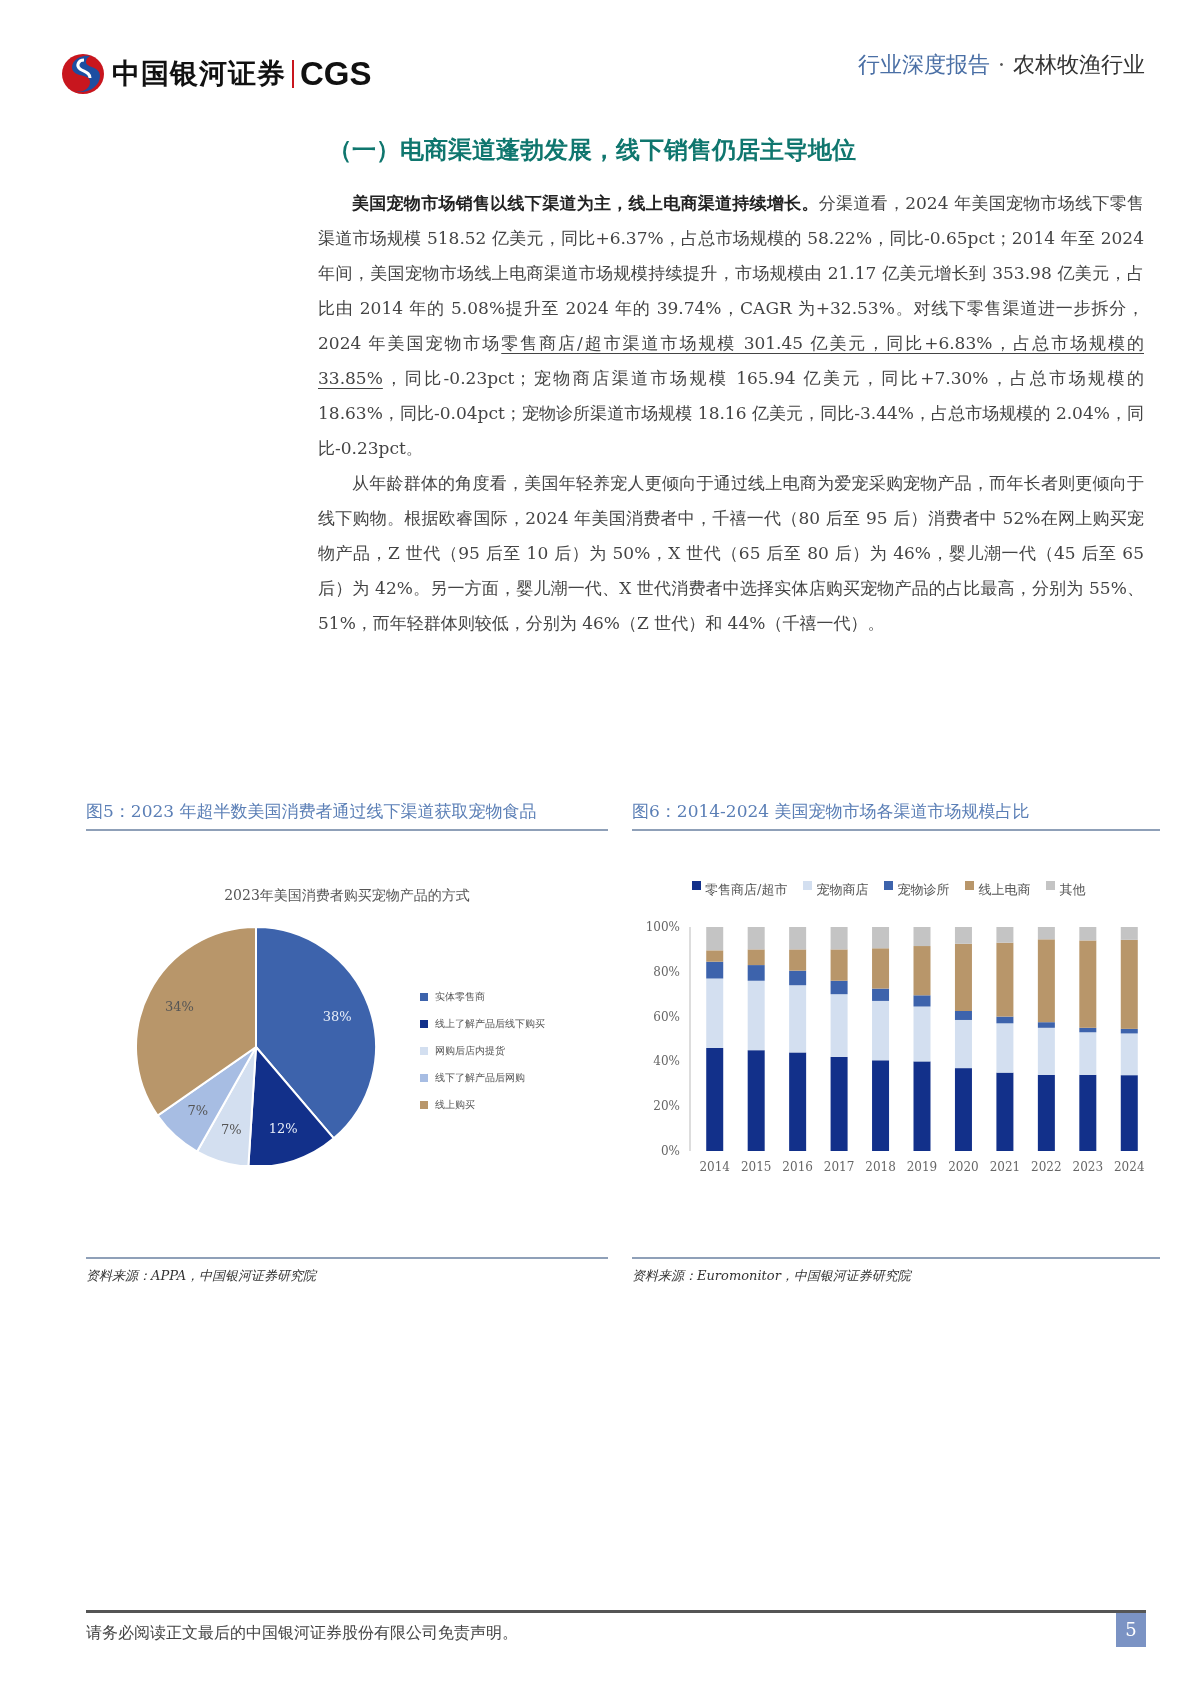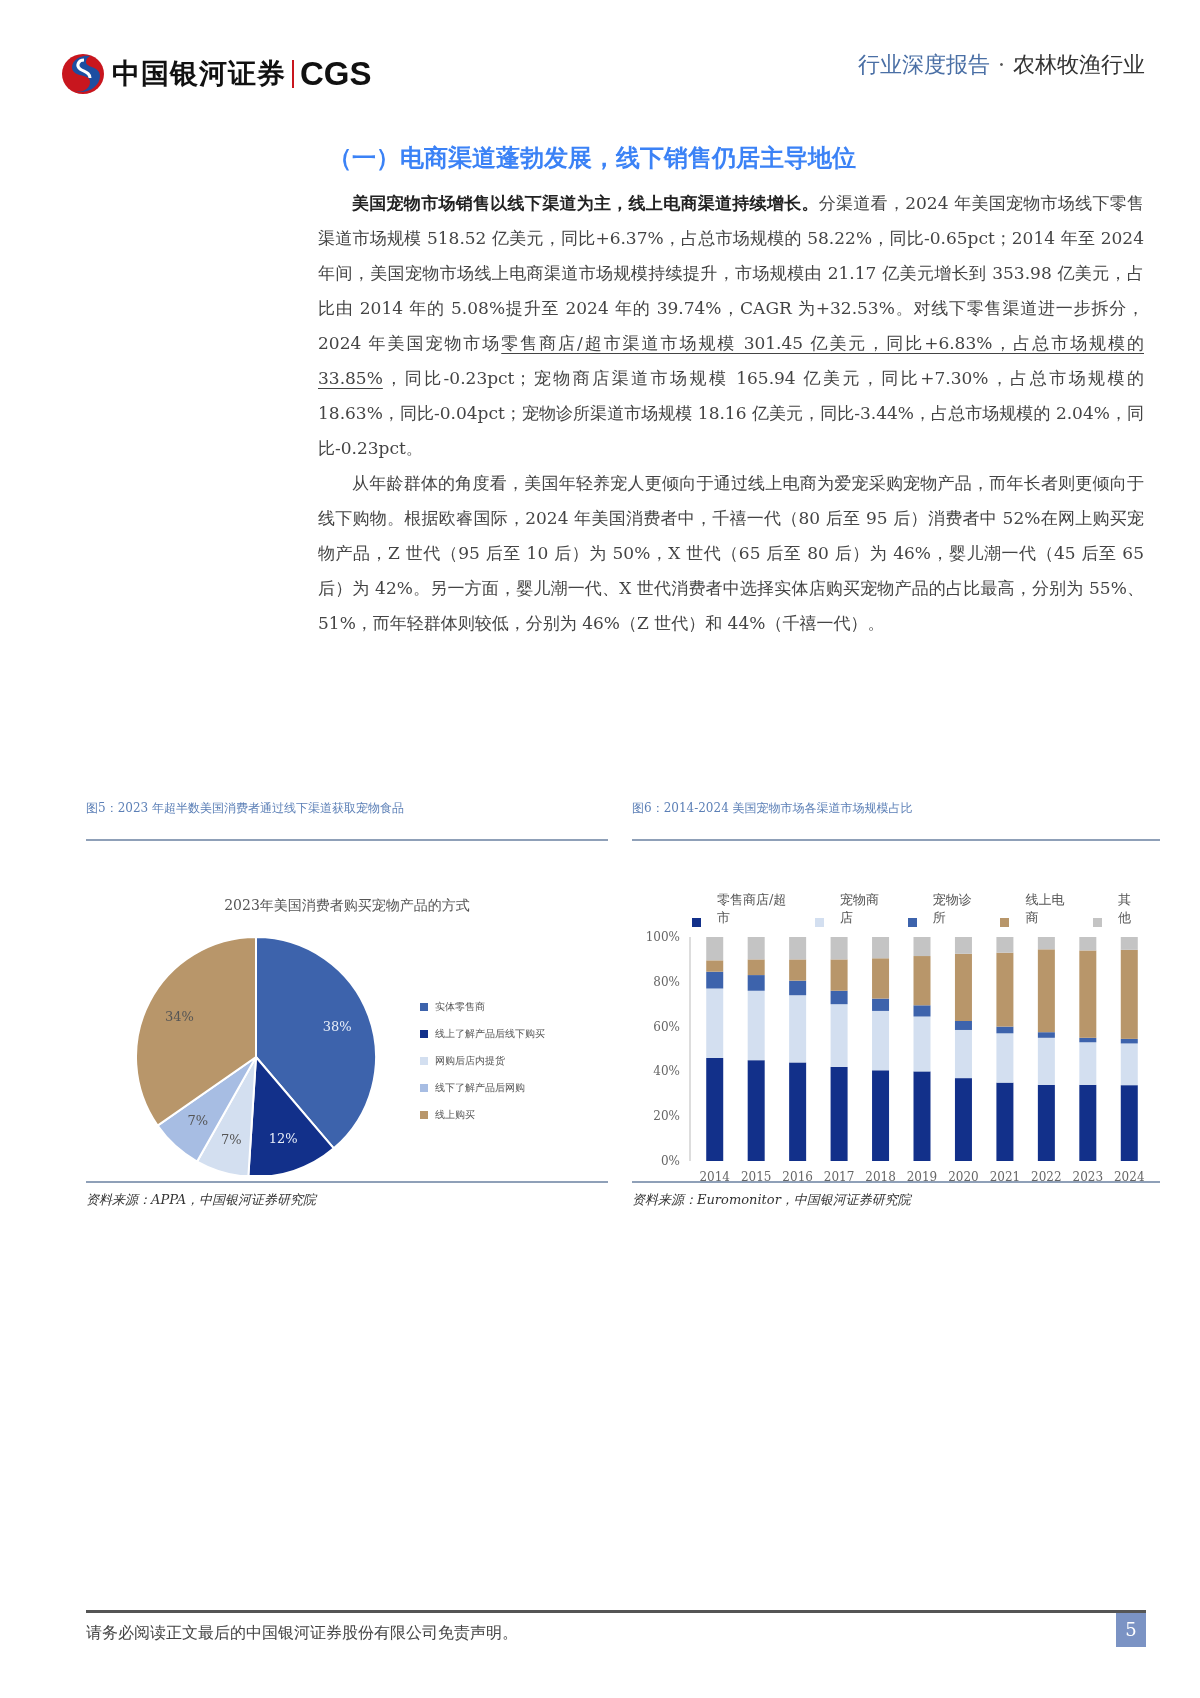--- a/index.html
+++ b/index.html
@@ -10,42 +10,42 @@
   .logo { position: absolute; left: 60px; top: 44px; display: flex; align-items: center; margin-top: 8px; }
   .logo-mark { width: 46px; height: 44px; margin-right: 6px; }
   .logo-cn { font-family: "DejaVu Sans", "Liberation Sans", sans-serif; font-weight: bold; font-size: 28px; color: #111; letter-spacing: 1px; }
   .logo-sep { width: 2px; height: 28px; background: #c8161e; margin: 0 6px; }
   .logo-en { font-family: "Liberation Sans", "DejaVu Sans", sans-serif; font-weight: bold; font-size: 33px; color: #111; }
   .header-right { position: absolute; right: 55px; top: 50px; font-size: 22px; }
   .header-right .cat { color: #4a6fa5; }
   .header-right .dot { color: #555; margin: 0 8px; }
   .header-right .ind { color: #333; }
 
-  .section-title { position: absolute; left: 328px; top: 142px; font-size: 24px; font-weight: bold; color: #3b82f6; }
+  .section-title { position: absolute; left: 328px; top: 134px; font-size: 24px; font-weight: bold; color: #0f766e; }
 
   .body-text { position: absolute; left: 318px; top: 186px; width: 826px; font-size: 17px; line-height: 35px; color: #444; text-align: justify; }
   .body-text p { text-indent: 2em; }
   .body-text .lead { font-weight: bold; color: #222; }
   .body-text .ul { text-decoration: underline; text-underline-offset: 4px; }
 
   .fig { position: absolute; top: 800px; }
   .fig-left { left: 86px; width: 522px; }
   .fig-right { left: 632px; width: 528px; }
-  .fig-title { font-size: 12px; color: #5b7fb6; padding-bottom: 22px; border-bottom: 2px solid #8fa0b8; }
-  .fig-body { position: relative; height: 340px; }
+  .fig-title { font-size: 17px; color: #5b7fb6; padding-bottom: 6px; border-bottom: 2px solid #8fa0b8; }
+  .fig-body { position: relative; height: 426px; }
   .fig-source { font-size: 13px; font-style: italic; color: #333; padding-top: 8px; border-top: 2px solid #8fa0b8; }
 
   .pie-title { position: absolute; left: 0; width: 522px; top: 56px; text-align: center; font-size: 14px; color: #555; }
   .pie-svg { position: absolute; left: 40px; top: 94px; }
   .pie-legend { position: absolute; left: 334px; top: 152px; }
   .pie-legend .item { display: flex; align-items: center; font-size: 10px; color: #555; height: 27px; }
   .pie-legend .sw { width: 8px; height: 8px; margin-right: 7px; }
 
   .bar-legend { position: absolute; left: 60px; top: 50px; display: flex; font-size: 13px; color: #555; }
-  .bar-legend .item { display: flex; align-items: flex-end; margin-right: 16px; gap: 12px; }
+  .bar-legend .item { display: flex; align-items: flex-start; margin-right: 16px; }
   .bar-legend .sw { width: 9px; height: 9px; margin-right: 4px; }
   .bar-svg { position: absolute; left: 0; top: 80px; }
 
   .footer { position: absolute; left: 86px; top: 1610px; width: 1060px; border-top: 3px solid #555; }
   .footer-text { position: absolute; left: 0; top: 10px; font-size: 16px; color: #444; white-space: nowrap; }
   .page-num { position: absolute; right: 0; top: 0; width: 30px; height: 34px; background: #7b93c4; color: #fff; font-size: 18px; text-align: center; line-height: 34px; }
 </style>
 </head>
 <body>
 

